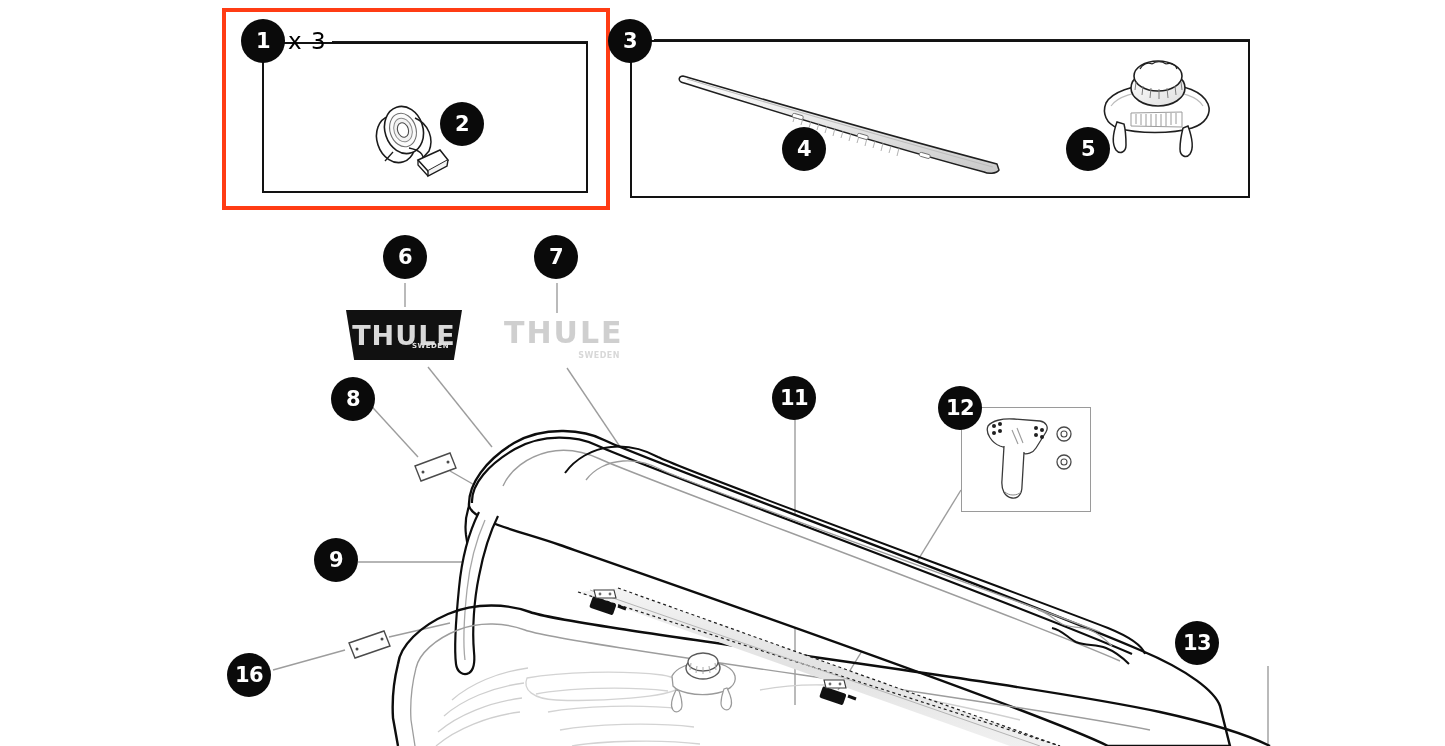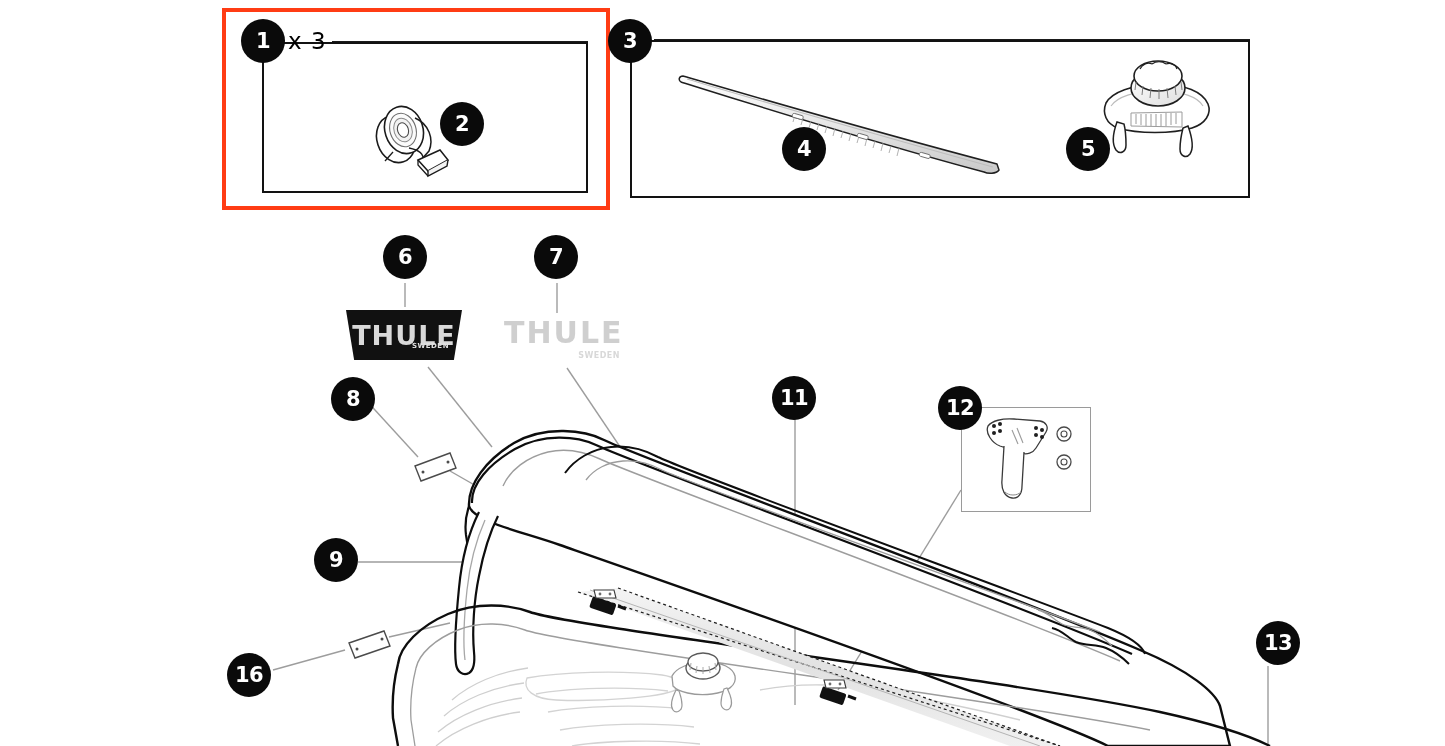--- a/index.html
+++ b/index.html
@@ -463,21 +463,21 @@
     </div>
 
   <div class="callout c-lg" style="left:772px; top:376px;">
       <span>11</span>
     </div>
 
   <div class="callout c-lg" style="left:938px; top:386px;">
       <span>12</span>
     </div>
 
-  <div class="callout c-lg" style="left:1256px; top:621px;">
+  <div class="callout c-lg" style="left:1175px; top:621px;">
       <span>13</span>
     </div>
 
   <ul class="sr">
     <li>Strap kit group frame</li>
 
   </ul>
 
 </div>
 

